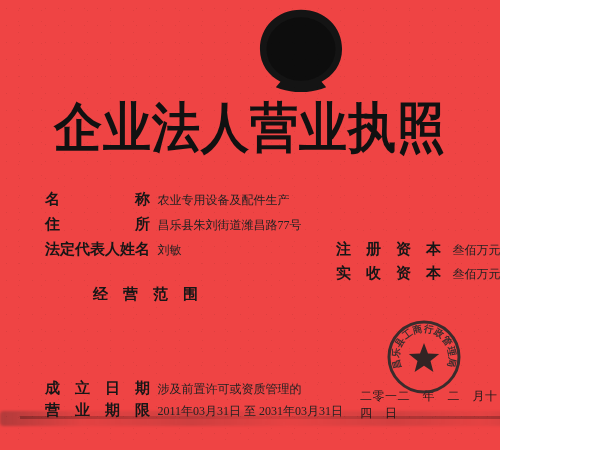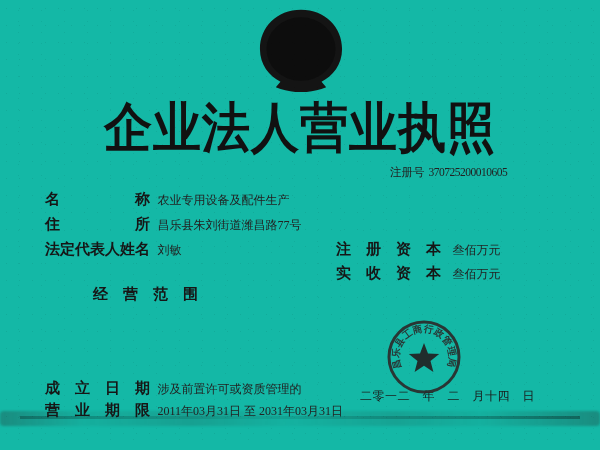--- a/index.html
+++ b/index.html
@@ -1,20 +1,20 @@
 <!DOCTYPE html>
 <html><head>
 <meta charset="utf-8">
 <style>
   * { margin: 0; padding: 0; box-sizing: border-box; }
   html, body { width: 600px; height: 450px; }
   body { font-family: "Liberation Sans", sans-serif; background: #ffffff; }
   .page {
-    position: relative; width: 600px; height: 450px;
-    background: #14b8a6; overflow: hidden; color: #1c1c1c;
+    position: relative; width: 500px; height: 450px;
+    background: #ef4444; overflow: hidden; color: #1c1c1c;
   }
   .speckle {
     position: absolute; inset: 0; pointer-events: none; opacity: .14;
     background-image:
       radial-gradient(rgba(0,0,0,.5) .6px, transparent .7px),
       radial-gradient(rgba(0,0,0,.4) .5px, transparent .6px);
     background-size: 13px 17px, 23px 11px;
     background-position: 0 0, 7px 5px;
   }
   .emblem { position: absolute; left: 253px; top: 8px; width: 96px; height: 84px; }
@@ -85,23 +85,20 @@
 
   <div class="emblem">
     <svg width="96" height="84" viewBox="0 0 100 90">
       <path d="M50 2 C76 2 94 21 94 44 C94 61 84 73 72 79 L77 85 C60 92 40 92 23 85 L28 79 C16 73 6 61 6 44 C6 21 24 2 50 2 Z" fill="#141414"></path>
       <ellipse cx="50" cy="44" rx="37" ry="34" fill="#0d0d0d"></ellipse>
     </svg>
   </div>
 
   <h1 class="title">企业法人营业执照</h1>
 
-  <div class="regno">
-    <span>注册号</span><span class="num">370725200010605</span>
-  </div>
 
   <div class="row row-name">
     <span class="lbl">名　　　　　称</span>
     <span class="val">农业专用设备及配件生产</span>
   </div>
 
   <div class="row row-addr">
     <span class="lbl">住　　　　　所</span>
     <span class="val">昌乐县朱刘街道潍昌路77号</span>
   </div>

